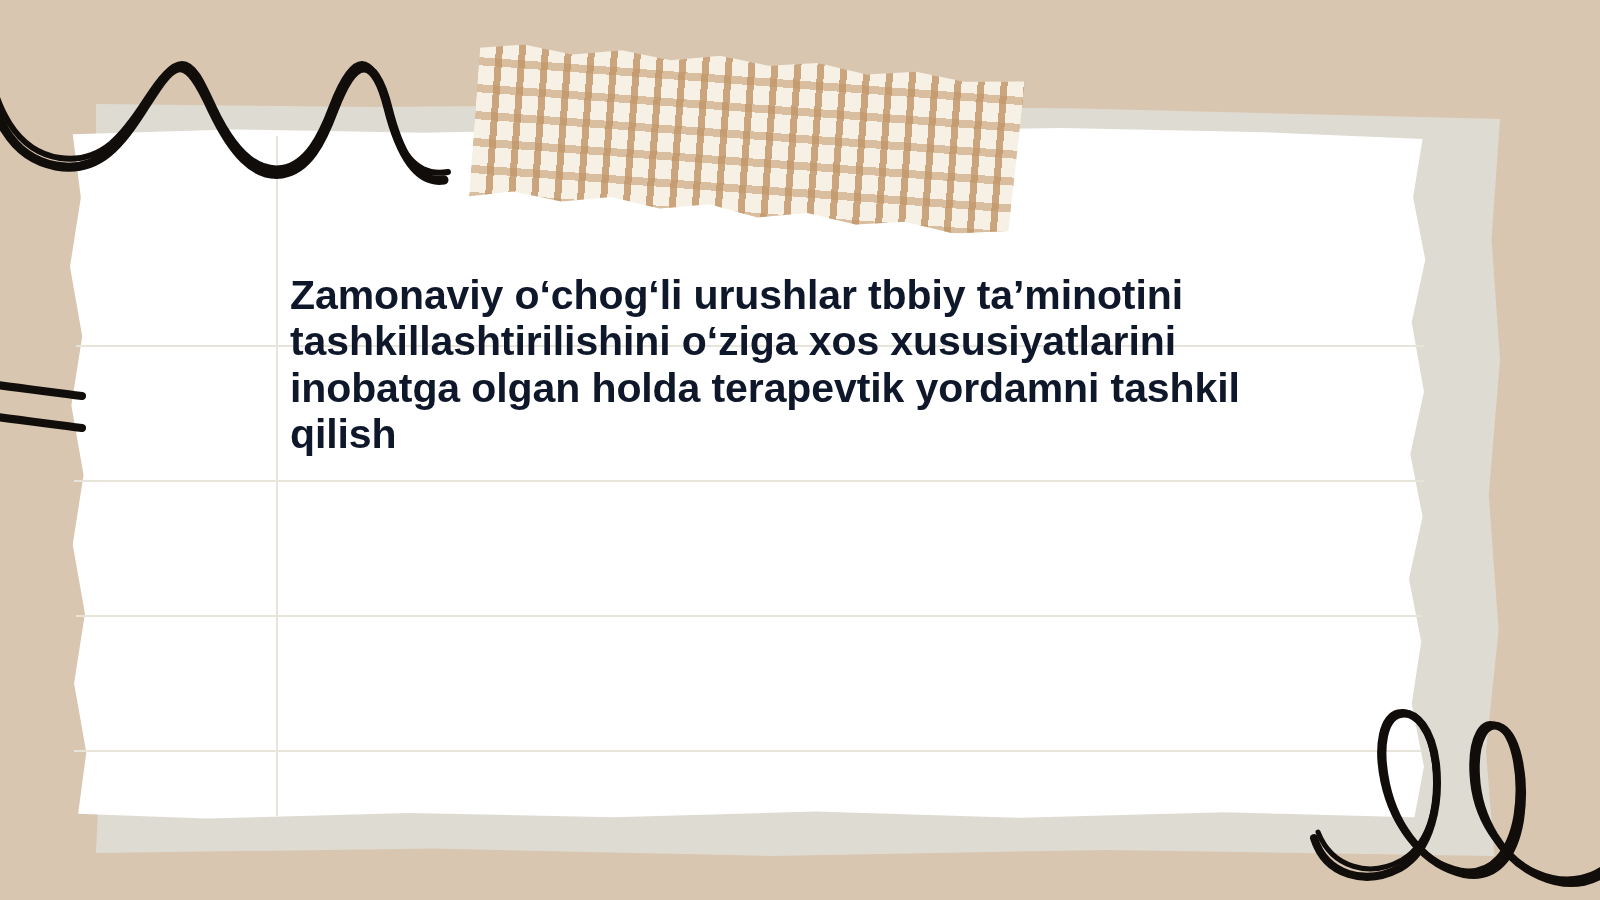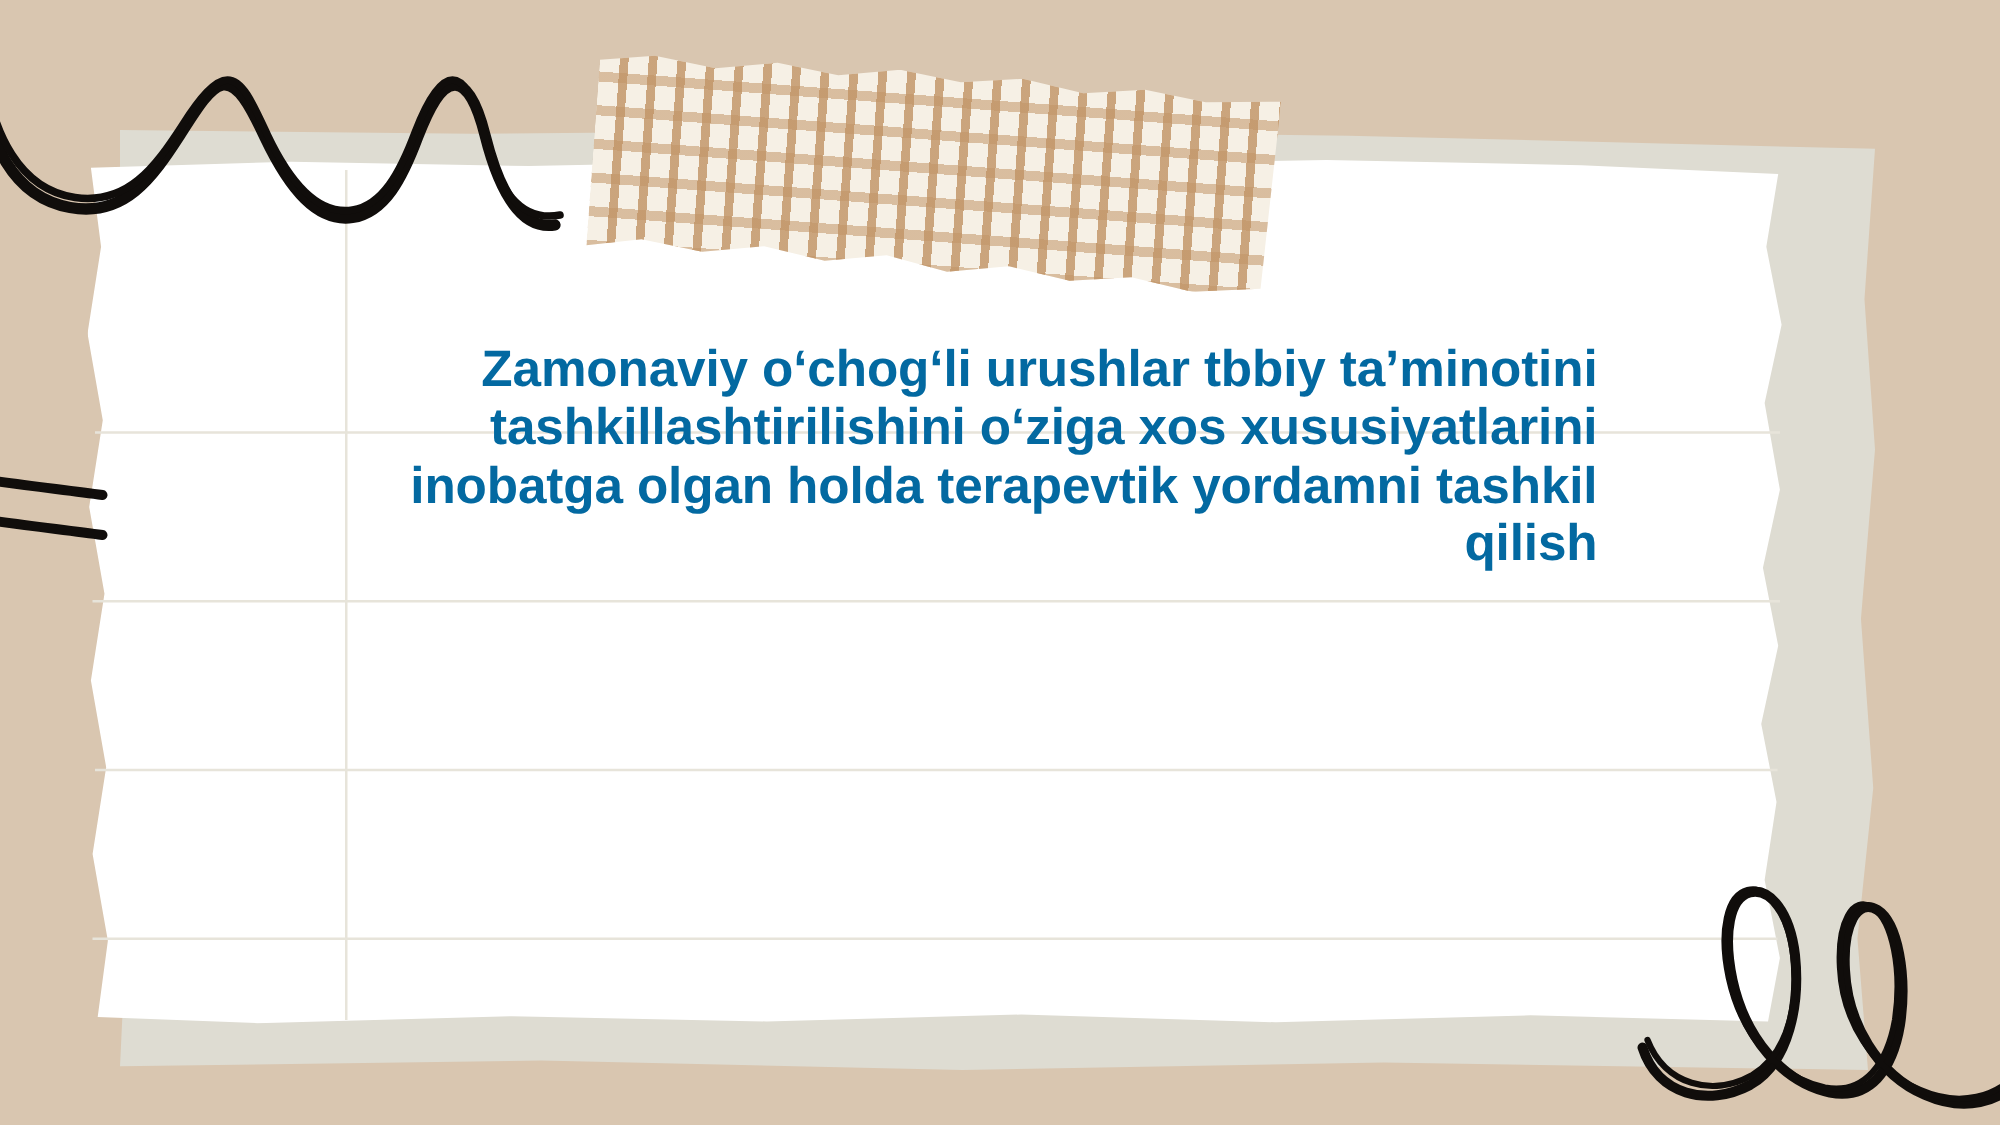--- a/index.html
+++ b/index.html
@@ -113,25 +113,25 @@
       44% 93%, 35% 98%, 26% 93%, 17% 98%, 8% 94%, 0% 99%
     );
   }
 
   
   .headline {
     position: absolute;
     left: 290px;
     top: 272px;
     width: 988px;
-    text-align: right;
+    text-align: left;
     font-size: 41px;
     font-weight: bold;
     line-height: 1.13;
-    color: #0369a1;
+    color: #0f172a;
     letter-spacing: -0.1px;
     white-space: pre-line;
   }
 
   
   .doodle {
     position: absolute;
     pointer-events: none;
   }
   .doodle-tl { left: -18px; top: 38px; }

